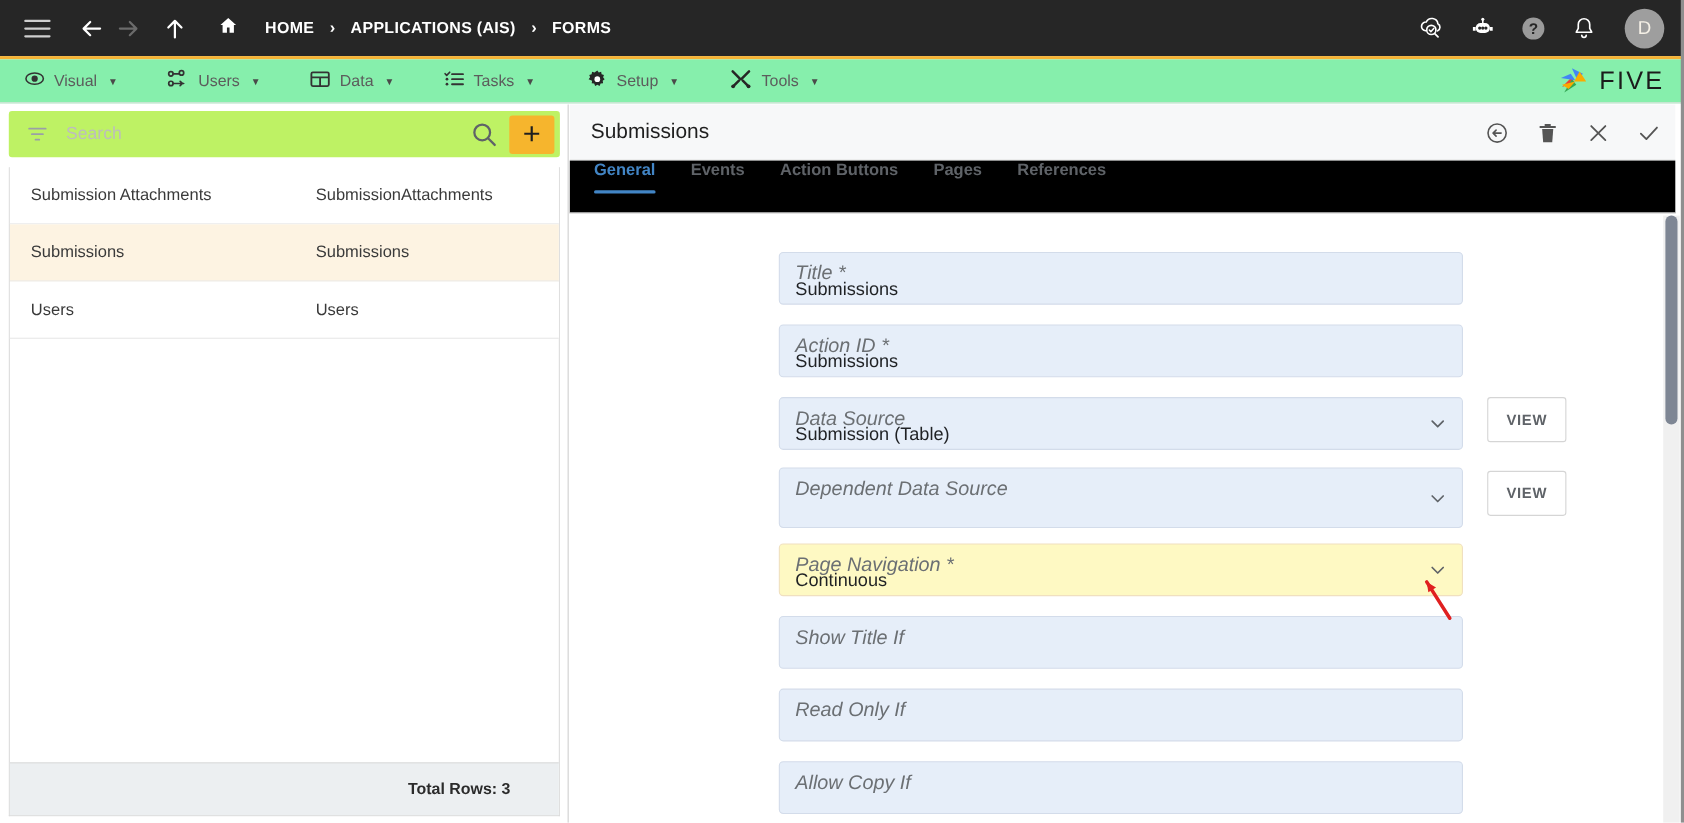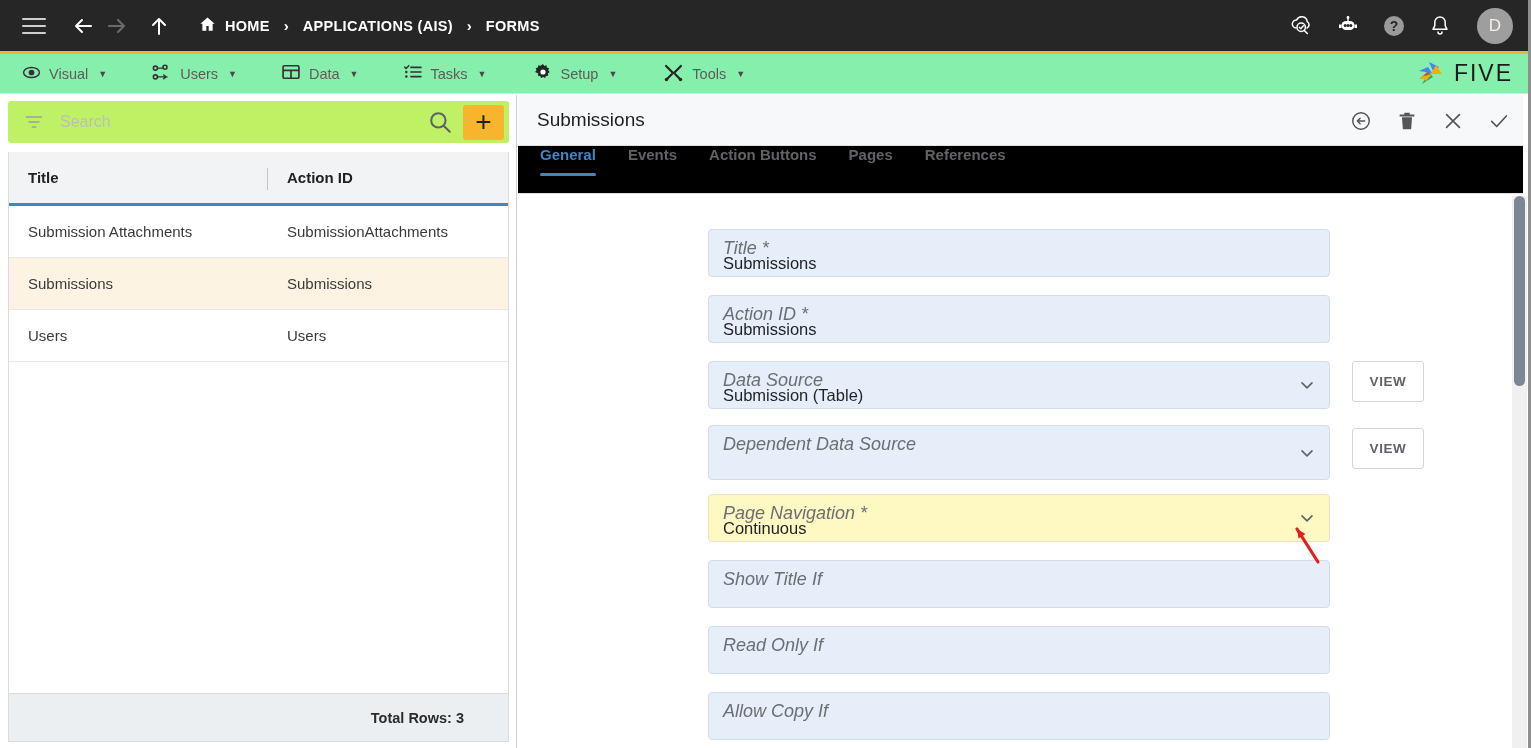--- a/index.html
+++ b/index.html
@@ -29,21 +29,21 @@
   .hamburger span { display: block; height: 2px; background: #cfcfcf; border-radius: 1px; }
 
   .nav-arrow {
     width: 34px; height: 34px; display: flex; align-items: center; justify-content: center;
     cursor: pointer;
   }
   .nav-arrow svg { display: block; }
 
   .crumbs { display: flex; align-items: center; margin-left: 22px; }
   .crumb {
-    display: flex; align-items: center; gap: 8px;
+    display: flex; align-items: center; gap: 24px;
     color: #ffffff; font-size: 14.5px; font-weight: bold; letter-spacing: .3px;
     cursor: pointer;
   }
   .crumb-sep { color: #ffffff; font-size: 15px; margin: 0 14px; font-weight: bold; }
 
   .topbar-right {
     position: absolute; right: 18px; top: 0; height: 51px;
     display: flex; align-items: center; gap: 20px;
   }
   .tb-icon { width: 26px; height: 26px; display: flex; align-items: center; justify-content: center; cursor: pointer; }
@@ -392,25 +392,20 @@
     <span class="search-mag">
       <svg width="26" height="26" viewBox="0 0 24 24">
           <circle cx="10.5" cy="10.5" r="6.6" fill="none" stroke="#5f6368" stroke-width="1.9"></circle>
           <path d="M15.4 15.4L21 21" stroke="#5f6368" stroke-width="1.9" stroke-linecap="round"></path>
         </svg>
     </span>
     <div class="add-btn">+</div>
   </div>
 
   <div class="grid-wrap">
-    <div class="grid-head">
-      <div class="gh-cell c1">Title</div>
-      <div class="gh-divider"></div>
-      <div class="gh-cell c2">Action ID</div>
-    </div>
 
     <div class="grid-row">
       <div class="gr-cell c1">Submission Attachments</div>
       <div class="gr-cell c2">SubmissionAttachments</div>
     </div>
     <div class="grid-row selected">
       <div class="gr-cell c1">Submissions</div>
       <div class="gr-cell c2">Submissions</div>
     </div>
     <div class="grid-row">

